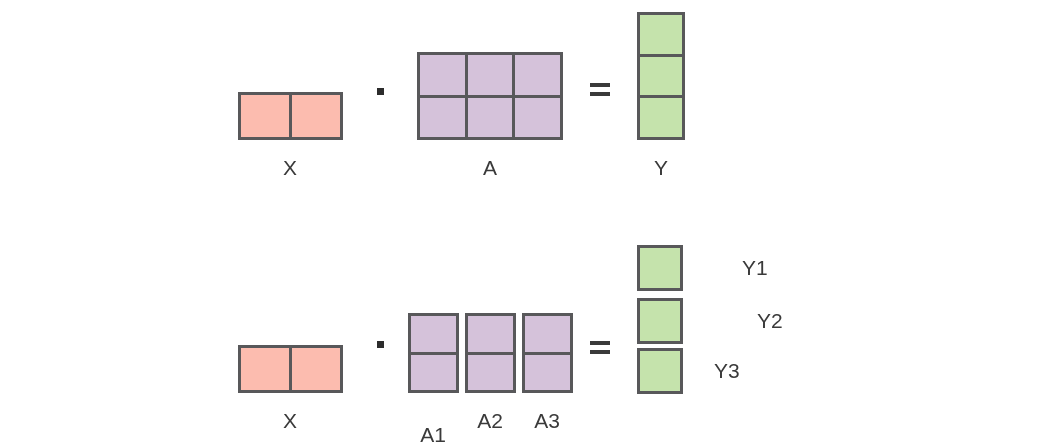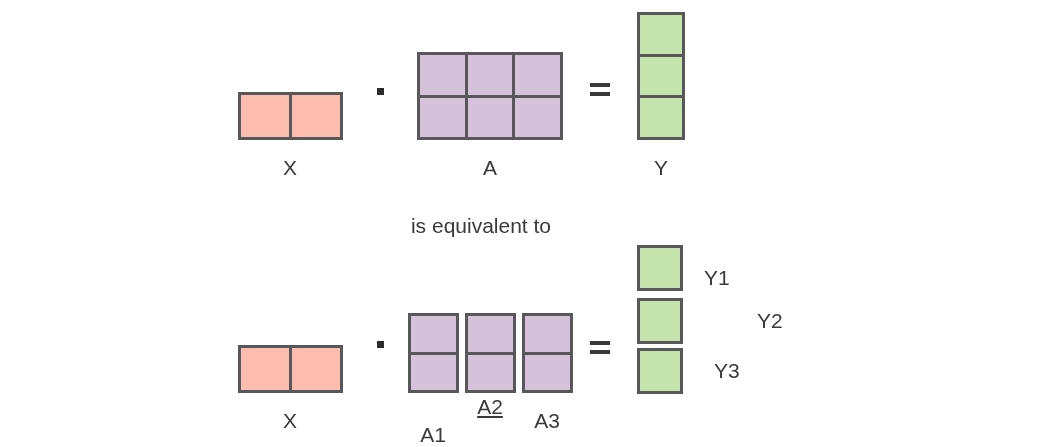--- a/index.html
+++ b/index.html
@@ -110,21 +110,20 @@
     <div class="cell green"></div>
     <div class="cell green"></div>
   </div>
 
   <div class="label center" style="left:290px; top:157px;">X</div>
 
   <div class="label center" style="left:490px; top:157px;">A</div>
 
   <div class="label center" style="left:661px; top:157px;">Y</div>
 
-  <div class="caption" style="left:481px; top:215px;">is equivalent to</div>
 
   <div class="matrix" style="left:238px; top:345px; width:105px; height:48px;
               grid-template-columns:1fr 1fr; grid-template-rows:1fr;">
     <div class="cell pink"></div>
     <div class="cell pink"></div>
   </div>
 
   <div class="op-dot" style="left:377px; top:341px;"></div>
 
   <div class="block" style="left:408px; top:313px; width:51px; height:80px;
@@ -159,23 +158,23 @@
 
   <div class="block" style="left:637px; top:348px; width:46px; height:46px;
               grid-template-columns:1fr; grid-template-rows:1fr;">
     <div class="cell green"></div>
   </div>
 
   <div class="label center" style="left:290px; top:410px;">X</div>
 
   <div class="label center" style="left:433px; top:424px;">A1</div>
 
-  <div class="label center" style="left:490px; top:396px;text-decoration:underline;">A2</div>
+  <div class="label center" style="left:490px; top:410px;">A2</div>
 
   <div class="label center" style="left:547px; top:410px;">A3</div>
 
-  <div class="label" style="left:704px; top:257px;margin-top:10px;">Y1</div>
+  <div class="label" style="left:742px; top:257px;">Y1</div>
 
   <div class="label" style="left:757px; top:310px;">Y2</div>
 
   <div class="label" style="left:714px; top:360px;text-align:right;">Y3</div>
 
 </div>
 
 </body></html>

